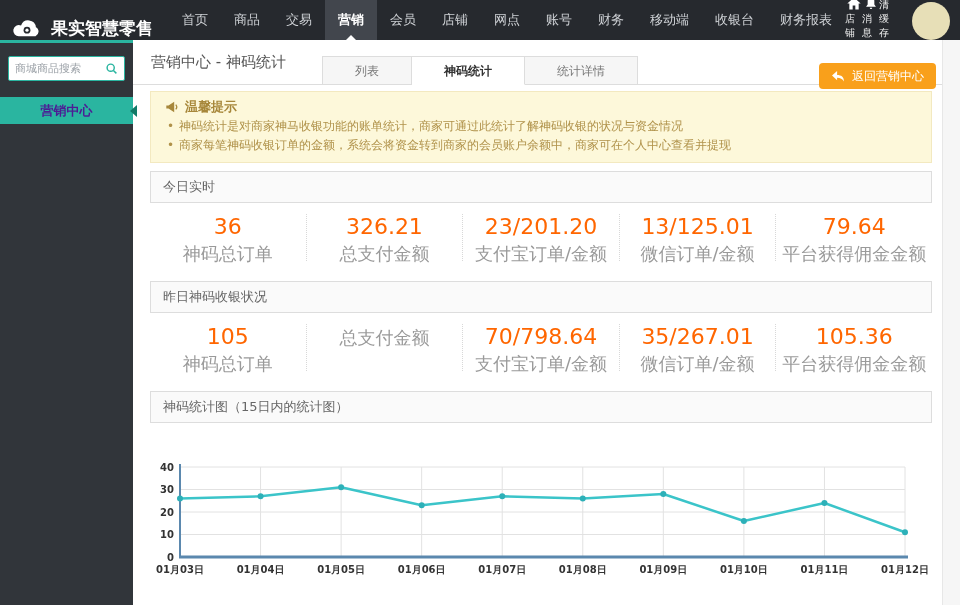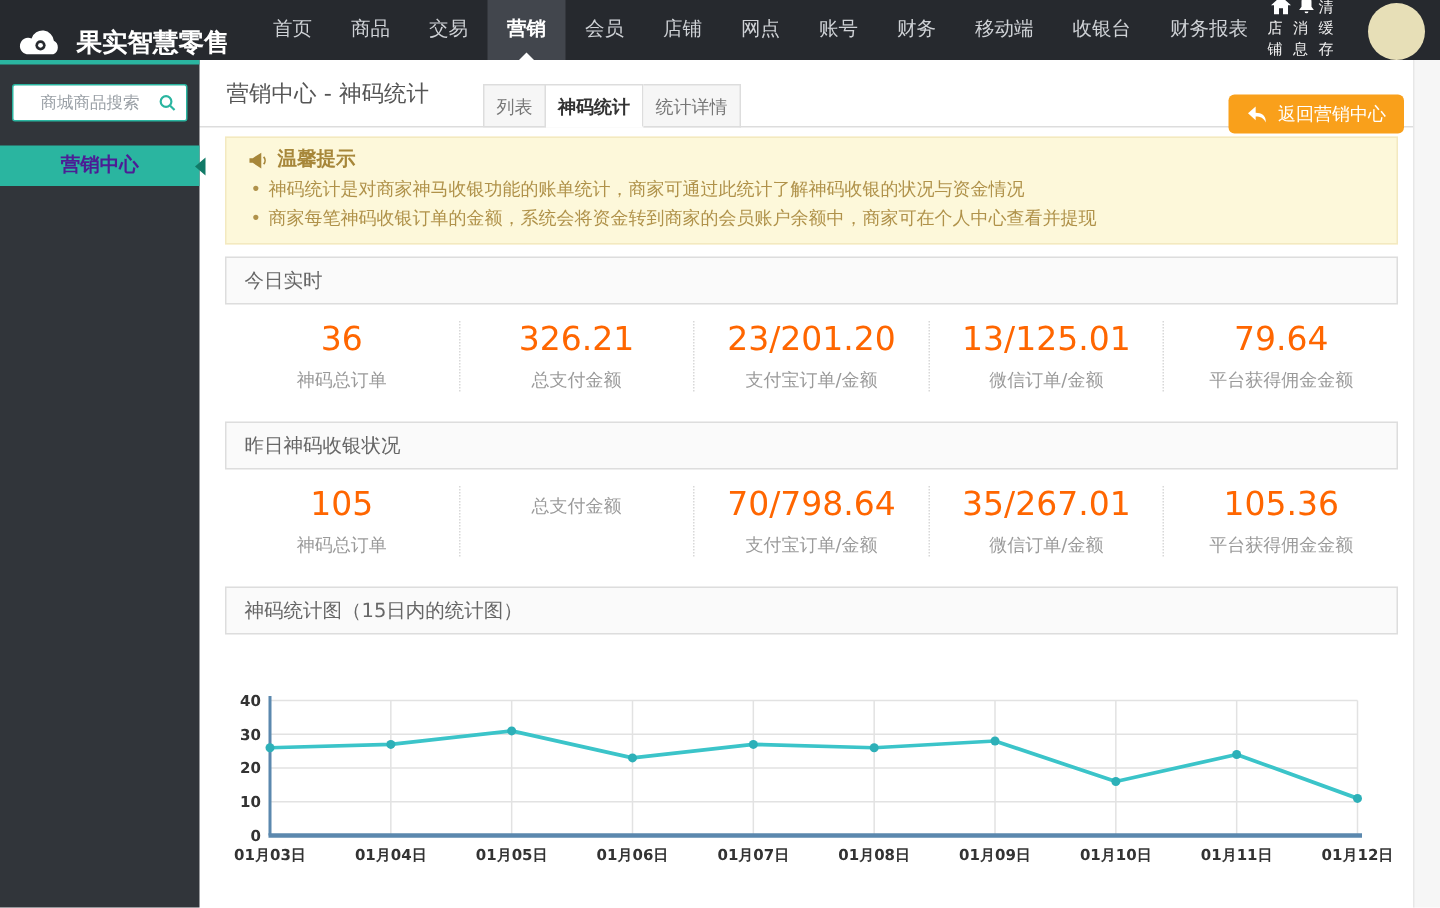--- a/index.html
+++ b/index.html
@@ -22,36 +22,36 @@
     gap:1px; font-size:10px; color:#f2f2f2; cursor:pointer; padding-top:2px; }
   .avatar { width:38px; height:38px; border-radius:50%; background:#e7dfb7;
     margin:0 10px 0 16px; flex:none; cursor:pointer; }
 
   
   .sidebar { position:absolute; left:0; top:40px; width:133px; height:565px;
     background:#31353a; border-top:3px solid #2ab5a0; z-index:20; }
   .search-box { margin:13px 8px 0 8px; background:#fff; border:1px solid #2ab5a0;
     border-radius:2px; height:25px; display:flex; align-items:center; padding-right:6px; }
   .search-box input { border:none; outline:none; flex:1; min-width:0; font-size:11px;
-    padding-left:18px; color:#333; background:transparent;
+    padding-left:6px; color:#333; background:transparent;
     font-family:"DejaVu Sans","Liberation Sans",sans-serif; }
   .search-box input::placeholder { color:#9aa0a6; }
   .side-item { margin-top:16px; height:27px; line-height:27px; background:#2ab5a0;
     color:#4c1d95; text-align:center; font-size:13px; font-weight:bold; position:relative;
     cursor:pointer; }
   .side-item::after { content:""; position:absolute; right:-4px; top:50%; margin-top:-6px;
     border-top:6px solid transparent; border-bottom:6px solid transparent;
     border-right:7px solid #117a67; }
 
   
   .main { position:absolute; left:133px; top:40px; width:827px; height:498px; background:#fff; }
   .header-row { position:relative; height:45px; border-bottom:1px solid #ddd; background:#fff; }
   .page-title { position:absolute; left:18px; top:13px; font-size:15px; color:#555; }
   .tabs { position:absolute; left:189px; bottom:-1px; display:flex; z-index:2; }
-  .tab { height:29px; line-height:28px; padding:0 8px; font-size:12px; color:#777;
+  .tab { height:29px; line-height:28px; padding:0 32px; font-size:12px; color:#777;
     background:#f6f6f6; border:1px solid #ddd; border-left:none; cursor:pointer; white-space:nowrap; }
   .tab:first-child { border-left:1px solid #ddd; }
   .tab.active { background:#fff; color:#333; font-weight:bold; border-bottom:1px solid #fff; }
   .back-btn { position:absolute; right:24px; top:23px; height:26px; padding:0 12px;
     background:#f9a01b; border:none; border-radius:4px; color:#fff; font-size:12px;
     display:flex; align-items:center; gap:6px; cursor:pointer;
     font-family:"DejaVu Sans","Liberation Sans",sans-serif; }
 
   .content { padding:6px 0 0 17px; }
 
@@ -62,21 +62,21 @@
   .notice-line { font-size:12px; color:#b0924a; margin-top:4px; line-height:15px;
     padding-left:14px; position:relative; }
   .notice-line::before { content:"\2022"; position:absolute; left:2px; }
 
   .section-header { width:782px; margin-top:8px; background:#fafafa;
     border:1px solid #ddd; padding:6px 12px; font-size:13px; color:#666; }
   .stats-row { width:782px; display:flex; padding:11px 0 12px; }
   .stat { flex:1; text-align:center; }
   .stat + .stat { border-left:1px dotted #d8d8d8; }
   .stat-value { font-size:22px; line-height:26px; color:#ff6600; }
-  .stat-label { font-size:12px; color:#9a9a9a; margin-top:6px; line-height:15px; }
+  .stat-label { font-size:18px; color:#9a9a9a; margin-top:6px; line-height:15px; }
 
   .chart-wrap { width:782px; margin-top:36px; }
   .chart-wrap svg text { font-family:"DejaVu Sans","Liberation Sans",sans-serif; }
 
   .scroll-track { position:absolute; left:942px; top:40px; width:18px; height:565px;
     background:#f6f6f6; border-left:1px solid #e7e7e7; z-index:25; }
 </style>
 </head>
 <body>
 

